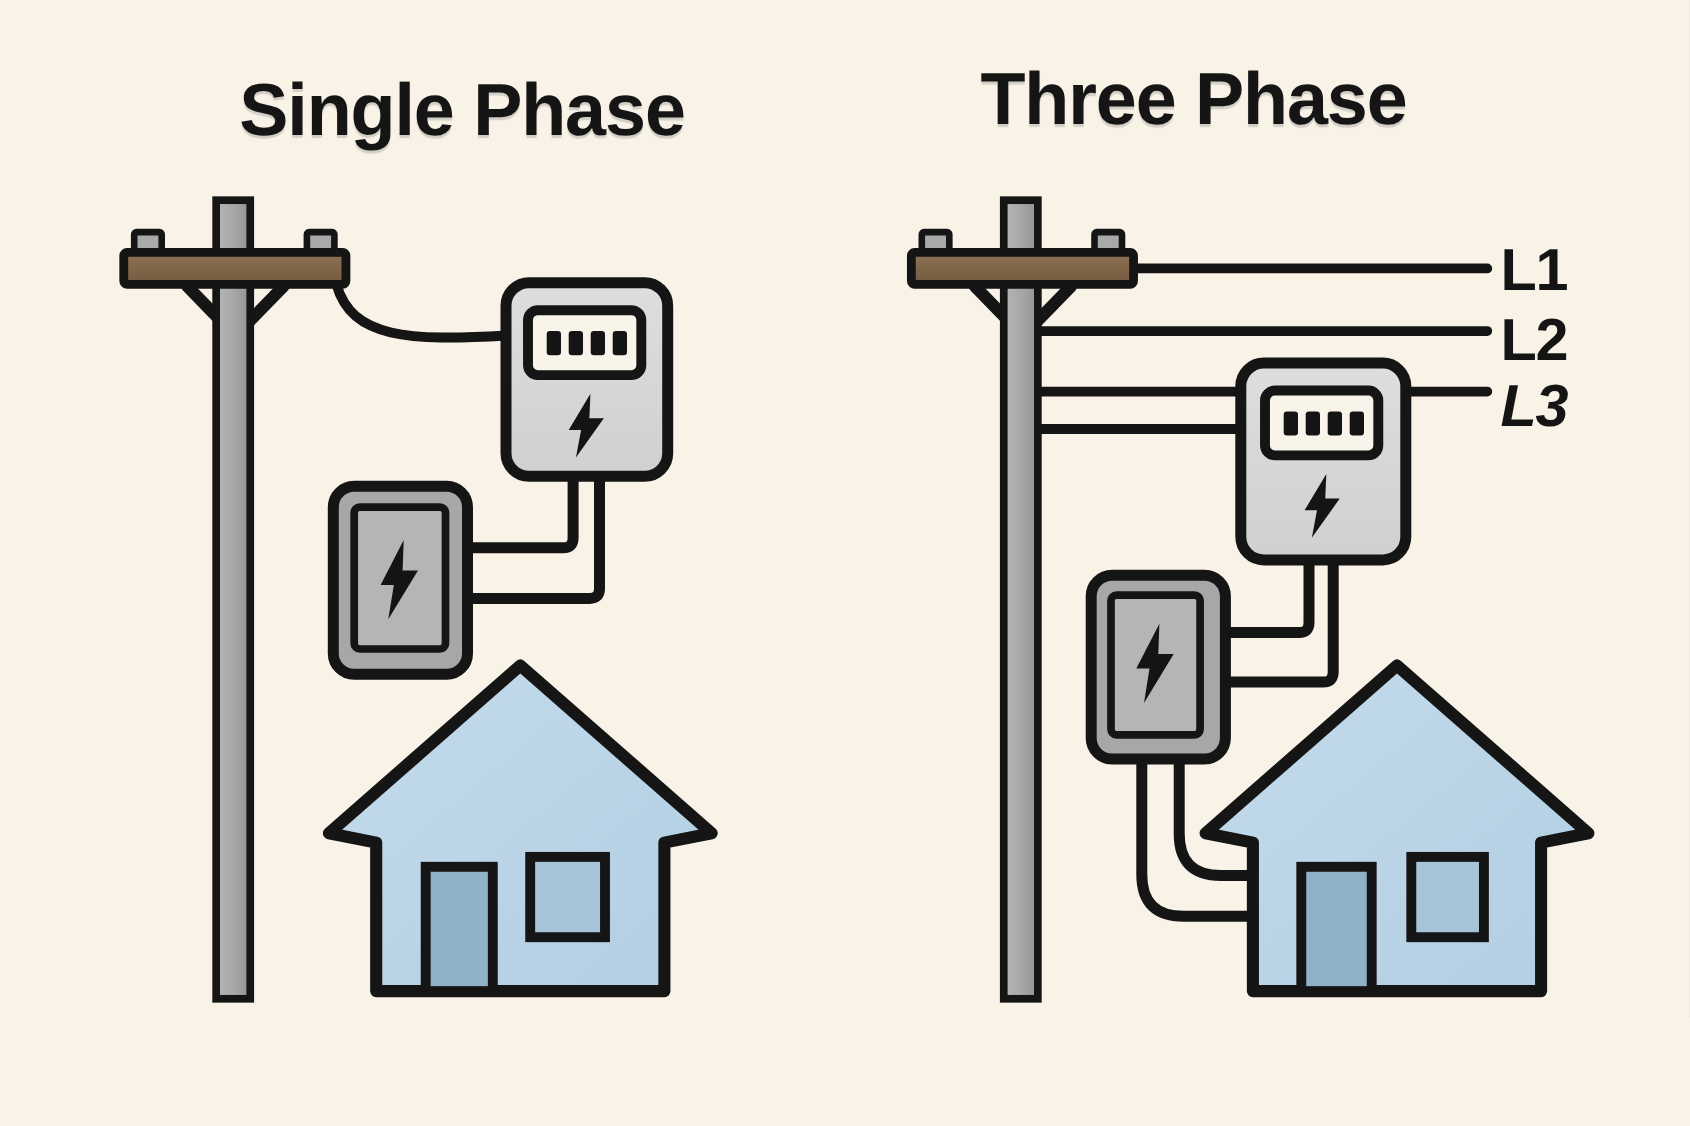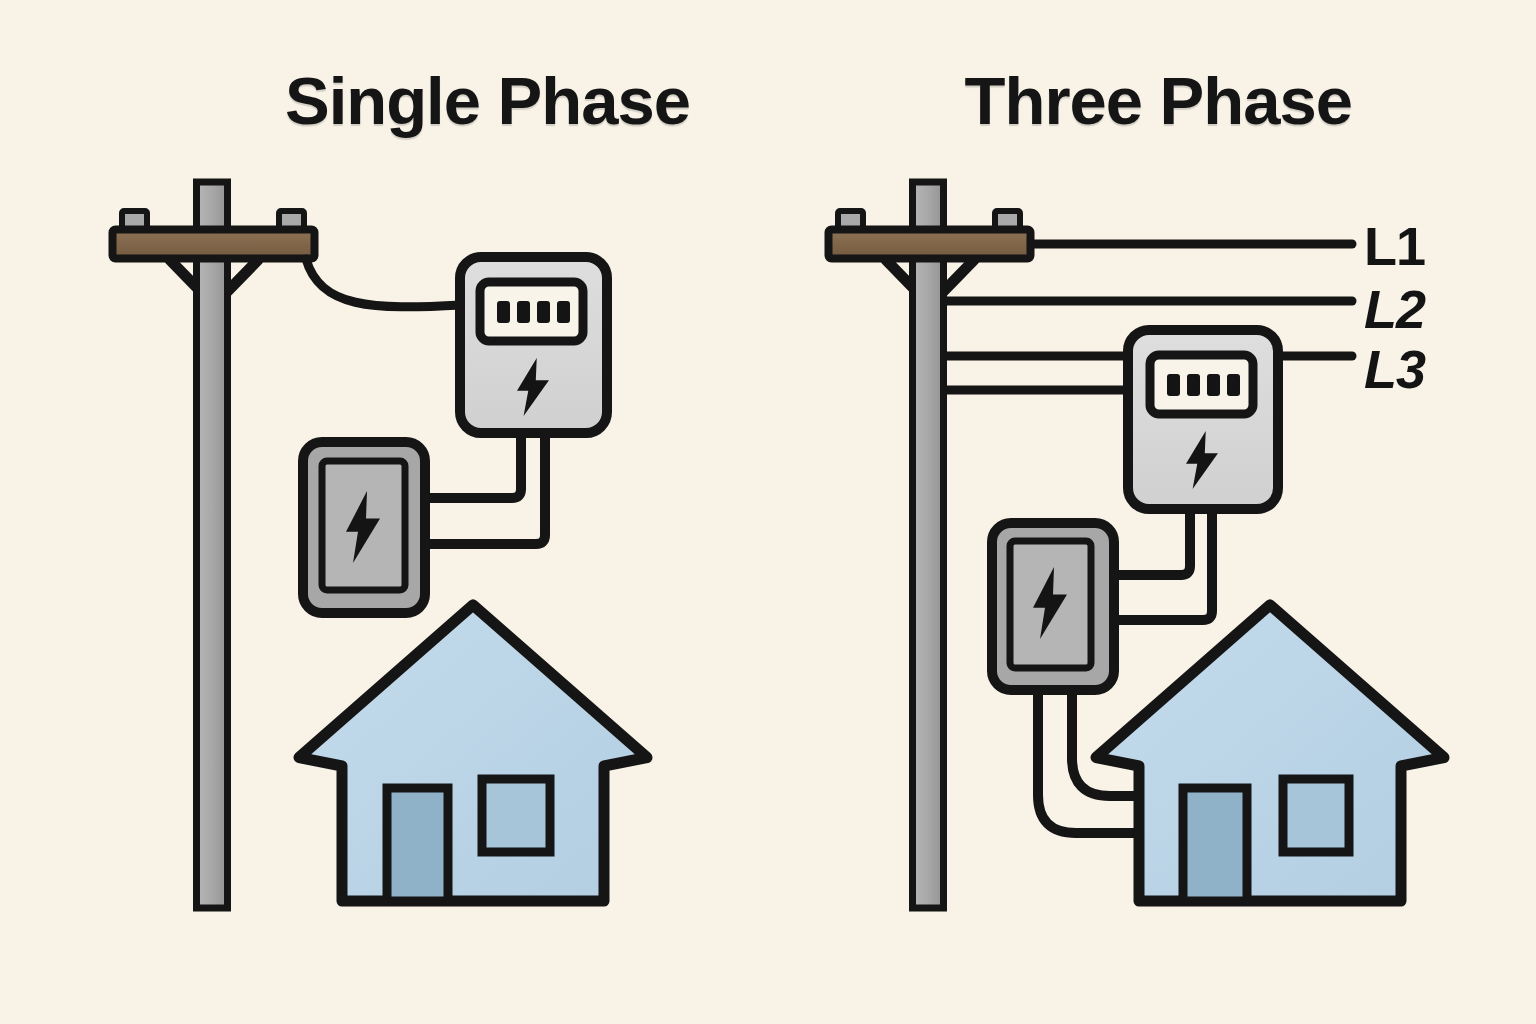--- a/index.html
+++ b/index.html
@@ -10,38 +10,38 @@
     overflow:hidden;
     font-family:"Liberation Sans","DejaVu Sans",sans-serif;
   }
   .diagram-svg{position:absolute;left:0;top:0;width:1536px;height:1024px;display:block;}
   .title{
     position:absolute;
     font-size:67px;
     font-weight:700;
     letter-spacing:-1px;
     color:#151515;
-    text-align:right;
+    text-align:center;
     text-shadow:0 2px 1px rgba(110,110,110,0.28);
     white-space:nowrap;
   }
   .title.single{left:150px;top:62px;width:540px;}
-  .title.three{left:818px;top:62px;width:534px;}
+  .title.three{left:818px;top:52px;width:534px;}
   .phase-label{
     position:absolute;
     left:1364px;
     font-size:54px;
     font-weight:700;
     letter-spacing:-1px;
     color:#141414;
     line-height:58px;
     white-space:nowrap;
   }
   .phase-label.l1{top:217px;}
-  .phase-label.l2{top:280px;font-style:italic;}
+  .phase-label.l2{top:280px;}
   .phase-label.l3{top:340px;font-style:italic;}
 </style>
 </head>
 <body>
 
 <div class="canvas">
 
   <svg class="diagram-svg" viewBox="0 0 1536 1024" xmlns="http://www.w3.org/2000/svg">
     <defs>
       <linearGradient id="poleGrad" x1="0" y1="0" x2="1" y2="0">

